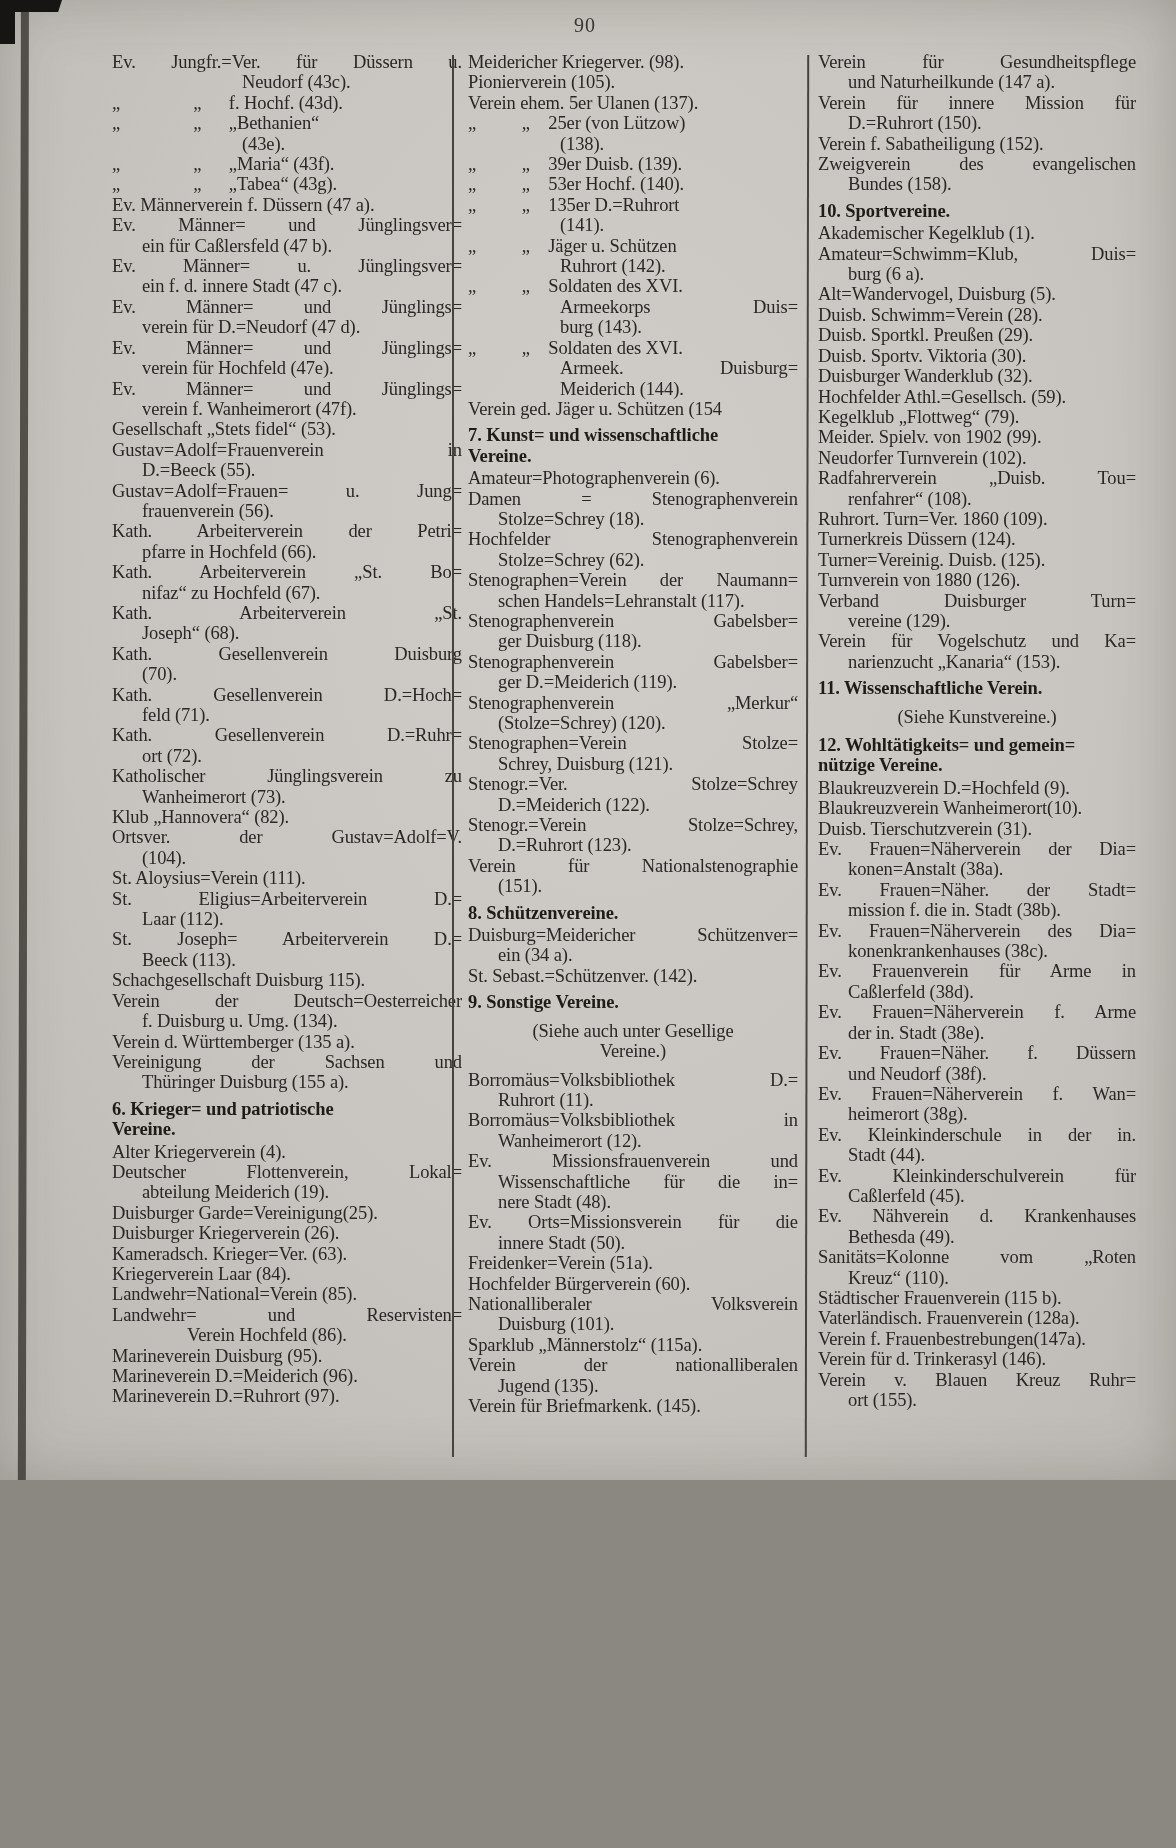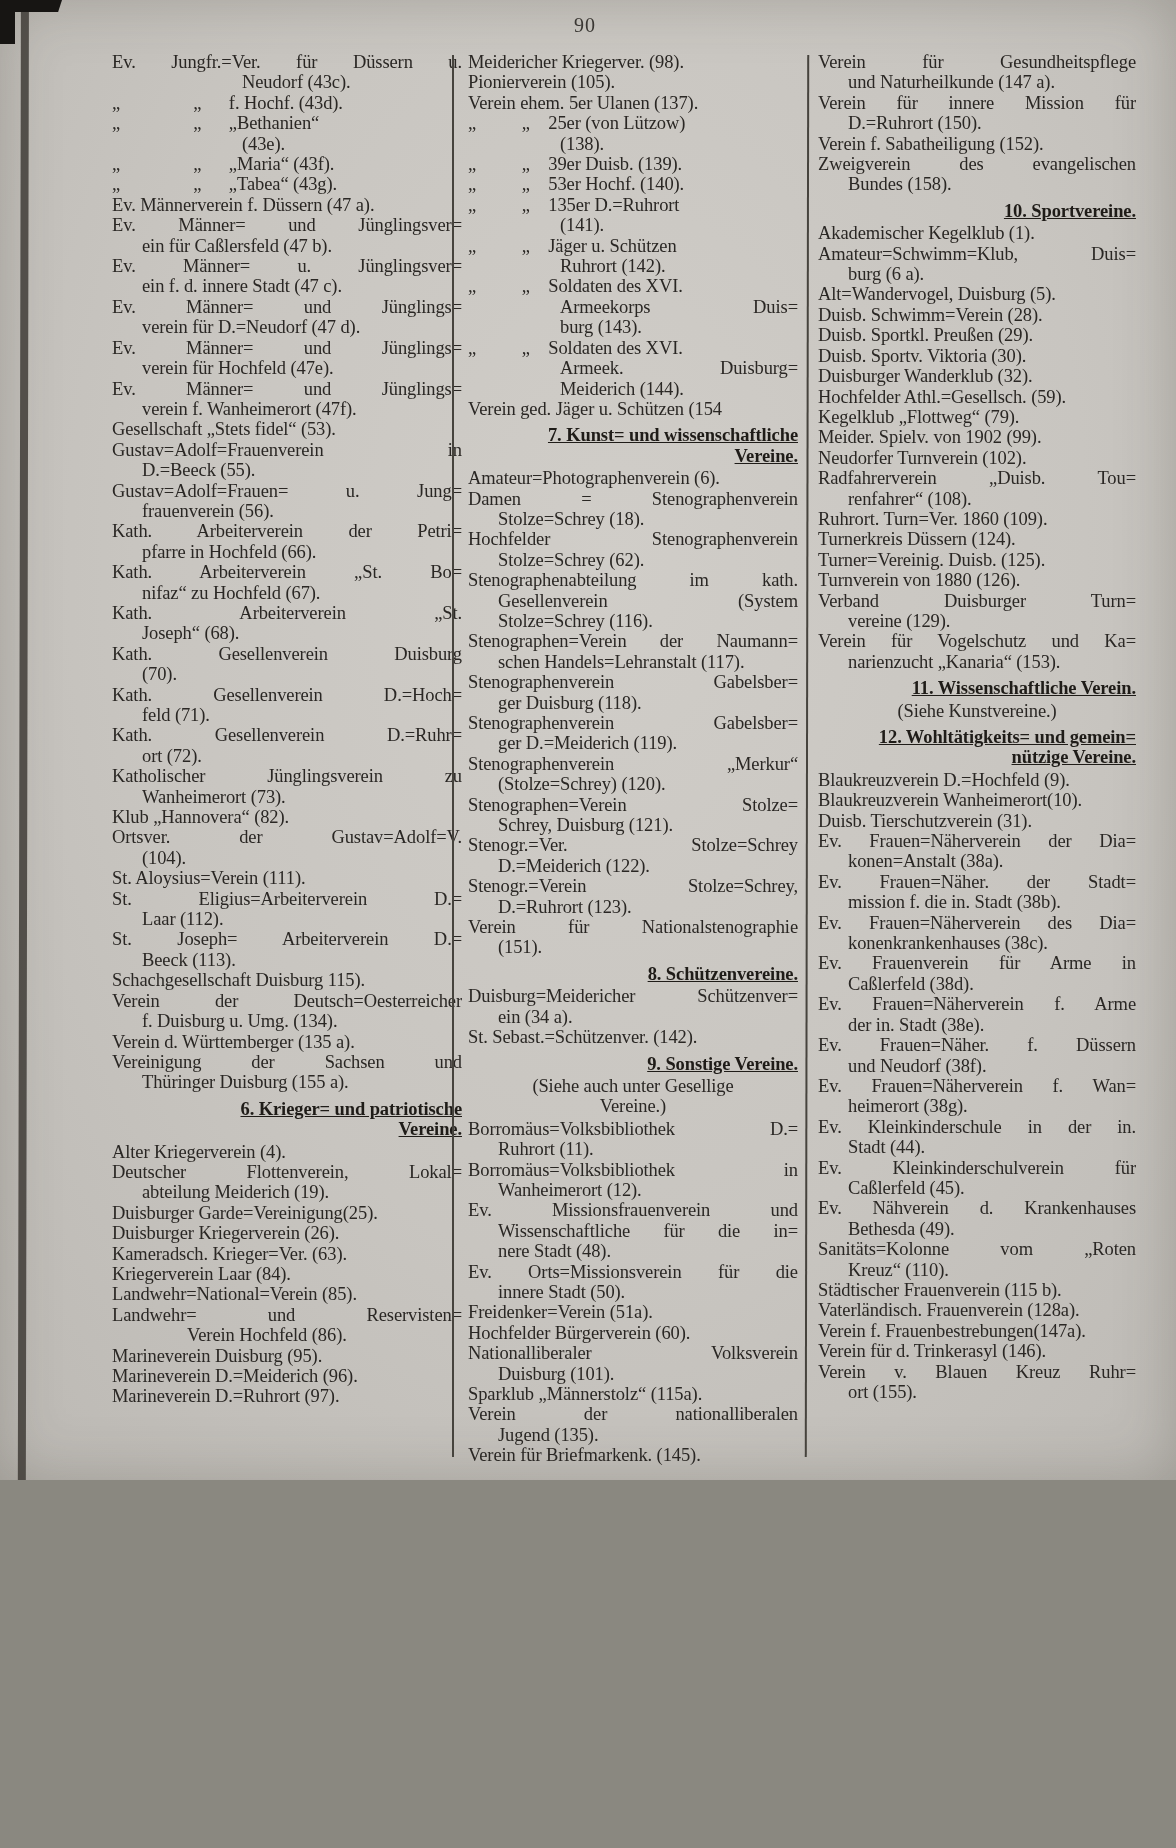--- a/index.html
+++ b/index.html
@@ -23,24 +23,24 @@
   .col2{left:468px;width:330px;}
   .col3{left:818px;width:318px;}
   .sep{position:absolute;top:55px;width:2px;height:1402px;background:#46433d;}
   .sep1{left:452px;}
   .sep2{left:806px;transform:rotate(.1deg);}
 
   .line{white-space:normal;}
   .pre{white-space:pre;}
   .cont{padding-left:var(--ci,30px);}
   .just{text-align:justify;text-align-last:justify;}
-  .hl{text-align:right;font-weight:700;color:#1f1c18;text-decoration:underline;}
+  .hl{text-align:left;font-weight:700;color:#1f1c18;}
   .cl{text-align:center;}
   .hb{margin:6px 0 2px;}
-  .nb{margin:2px;}
+  .nb{margin:8px;}
 
   
   .rule{position:absolute;background:#141210;}
   .rule-top{left:94px;top:1690px;width:1048px;height:7px;}
   .rule-mid{left:436px;top:1738px;width:706px;height:6px;}
   .rule-bot{left:88px;top:1797px;width:1054px;height:9px;}
   .logo{
     position:absolute;left:106px;top:1698px;
     font-family:"Liberation Sans","DejaVu Sans",sans-serif;
     font-weight:700;font-size:60px;line-height:1;color:#0d0c0b;
@@ -272,25 +272,20 @@
       </div>
       <div class="entry">
         <div class="line just">Damen = Stenographenverein</div>
         <div class="line cont">Stolze=Schrey (18).</div>
       </div>
       <div class="entry">
         <div class="line just">Hochfelder Stenographenverein</div>
         <div class="line cont">Stolze=Schrey (62).</div>
       </div>
       <div class="entry">
-        <div class="line just">Stenographenabteilung im kath.</div>
-        <div class="line cont just">Gesellenverein (System</div>
-        <div class="line cont">Stolze=Schrey (116).</div>
-      </div>
-      <div class="entry">
         <div class="line just">Stenographen=Verein der Naumann=</div>
         <div class="line cont">schen Handels=Lehranstalt (117).</div>
       </div>
       <div class="entry">
         <div class="line just">Stenographenverein Gabelsber=</div>
         <div class="line cont">ger Duisburg (118).</div>
       </div>
       <div class="entry">
         <div class="line just">Stenographenverein Gabelsber=</div>
         <div class="line cont">ger D.=Meiderich (119).</div>

